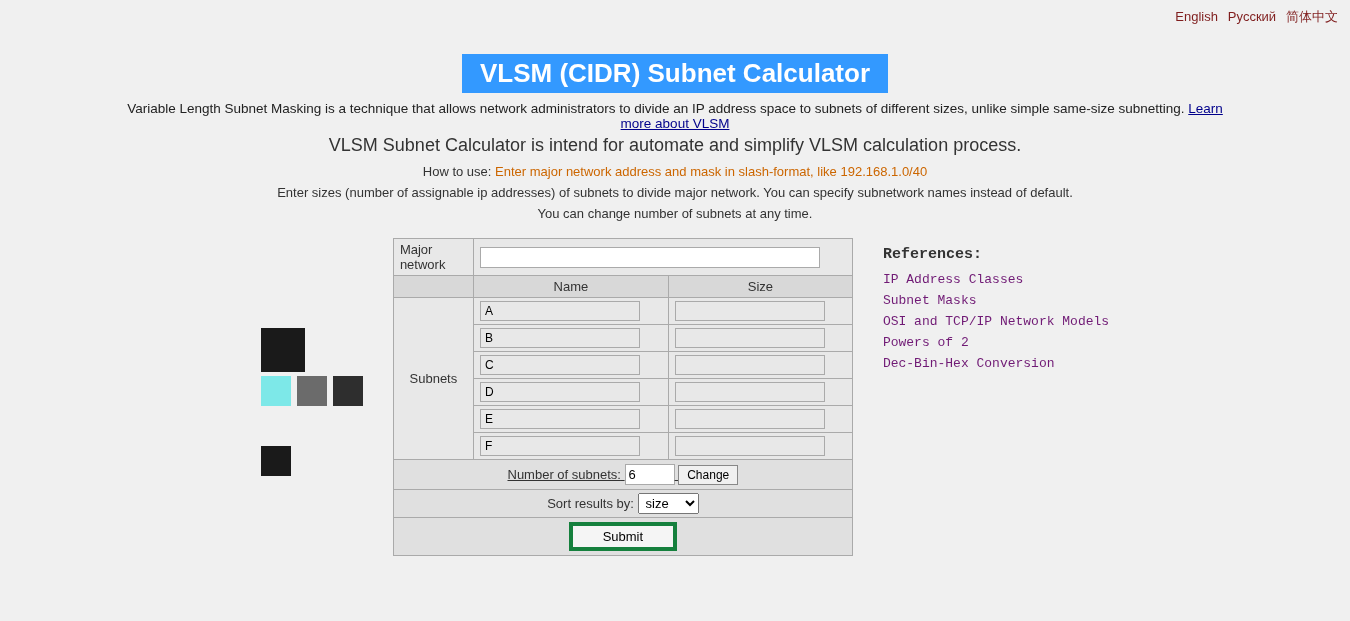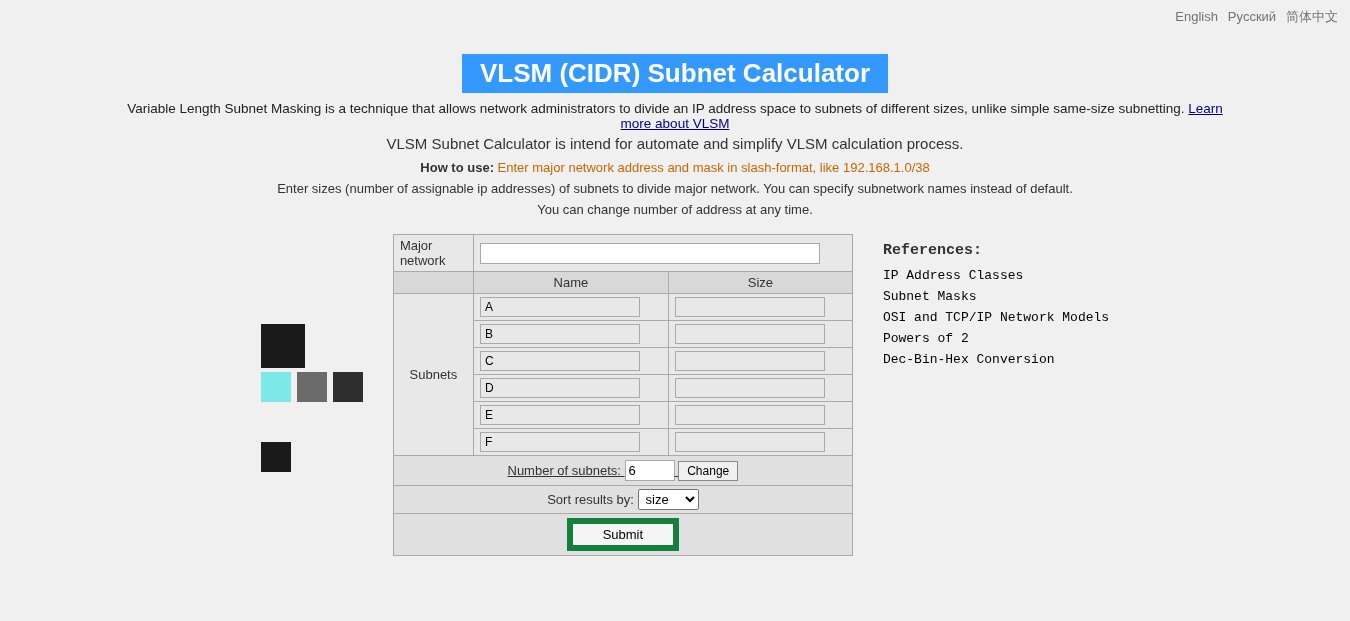--- a/index.html
+++ b/index.html
@@ -7,21 +7,21 @@
       font-family: Arial, sans-serif;
       font-size: 14px;
       background: #f0f0f0;
       color: #333;
     }
     .lang-bar {
       text-align: right;
       padding: 8px 12px 4px;
     }
     .lang-bar a {
-      color: #737373;
+      color: #7f1d1d;
       text-decoration: none;
       margin-left: 6px;
       font-size: 13px;
     }
 
     .page-title {
       text-align: center;
       margin: 24px auto 8px;
     }
     .page-title h1 {
@@ -38,30 +38,30 @@
       margin: 6px auto 4px;
       max-width: 1100px;
       font-size: 13.5px;
       color: #222;
     }
     .desc a { color: #00008b; }
 
     .desc2 {
       text-align: center;
       margin: 4px auto 2px;
-      font-size: 15px;
+      font-size: 18px;
     }
 
     .howto {
       text-align: center;
       font-size: 13px;
       margin: 6px auto 2px;
       line-height: 1.6;
     }
-    .howto strong { font-weight: bold; }
+    .howto strong { font-weight: normal; }
     .howto .highlight { color: #cc6600; }
 
     .main-area {
       display: flex;
       justify-content: center;
       align-items: flex-start;
       margin-top: 14px;
       gap: 30px;
     }
 
@@ -182,41 +182,41 @@
     .submit-row td {
       text-align: center;
       padding: 4px;
       background: #e0e0e0;
     }
     .submit-btn {
       font-size: 13px;
       padding: 3px 30px;
       cursor: pointer;
       background: #f5f5f5;
-      border: 6px solid #15803d;
+      border: 4px solid #15803d;
     }
 
     .references {
       margin-top: 8px;
       min-width: 180px;
       font-family: Liberation Mono, monospace;
     }
     .references h3 {
       font-size: 15px;
       font-weight: bold;
       margin-bottom: 8px;
     }
     .references ul {
       list-style: none;
     }
     .references ul li {
       margin-bottom: 5px;
     }
     .references ul li a {
-      color: #000000;
+      color: #701a75;
       font-size: 13px;
       text-decoration: none;
     }
 
     .subnet-row td {
       background: #e8e8e8;
     }
   </style>
 </head>
 <body>
@@ -233,23 +233,23 @@
 
 <p class="desc">
   <span>Variable Length Subnet Masking is a technique that allows network administrators to divide an IP address space to subnets of different sizes, unlike simple same-size subnetting.</span>
   <a href="#">Learn more about VLSM</a>
 </p>
 
 <p class="desc2">VLSM Subnet Calculator is intend for automate and simplify VLSM calculation process.</p>
 
 <div class="howto">
   <div><strong>How to use:</strong>
-   <span class="highlight">Enter major network address and mask in slash-format, like 192.168.1.0/38</span></div>
+   <span class="highlight">Enter major network address and mask in slash-format, like 192.168.1.0/40</span></div>
   <div>Enter sizes (number of assignable ip addresses) of subnets to divide major network. You can specify subnetwork names instead of default.</div>
-  <div>You can change number of address at any time.</div>
+  <div>You can change number of subnets at any time.</div>
 </div>
 
 <div class="main-area">
 
   <div class="left-decorations">
     <div class="deco-row1">
       <div class="box-black-lg"></div>
     </div>
     <div class="deco-row2">
       <div class="box-cyan"></div>

